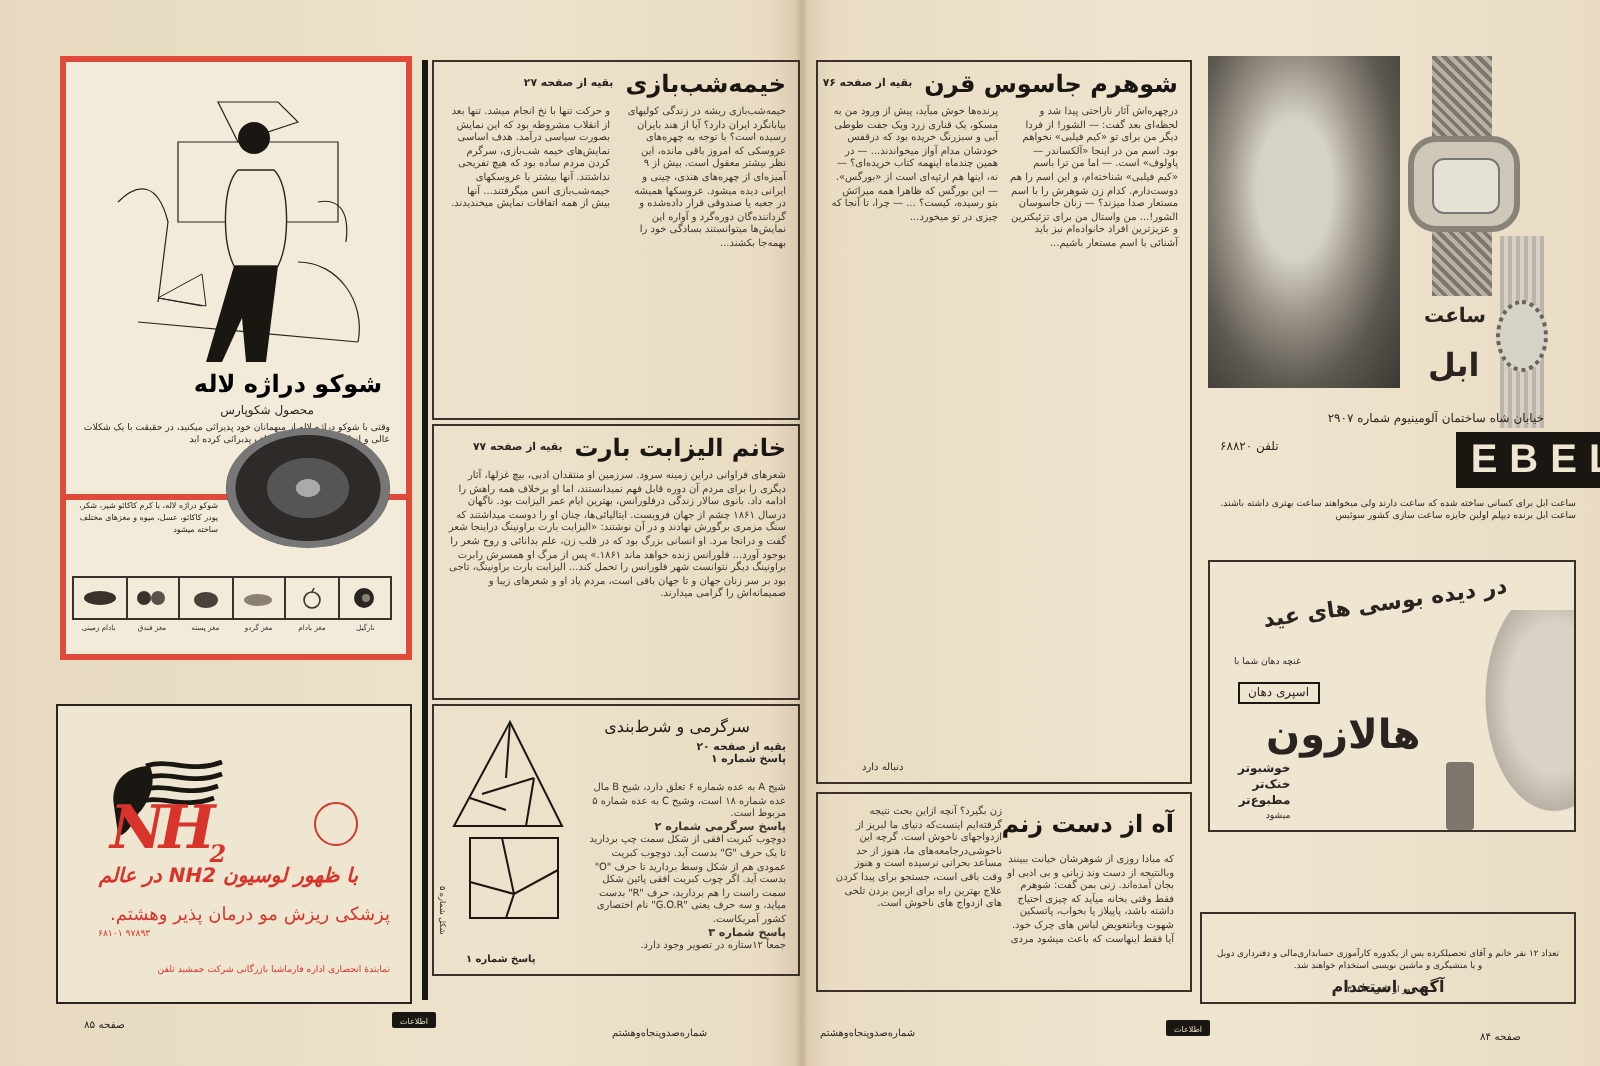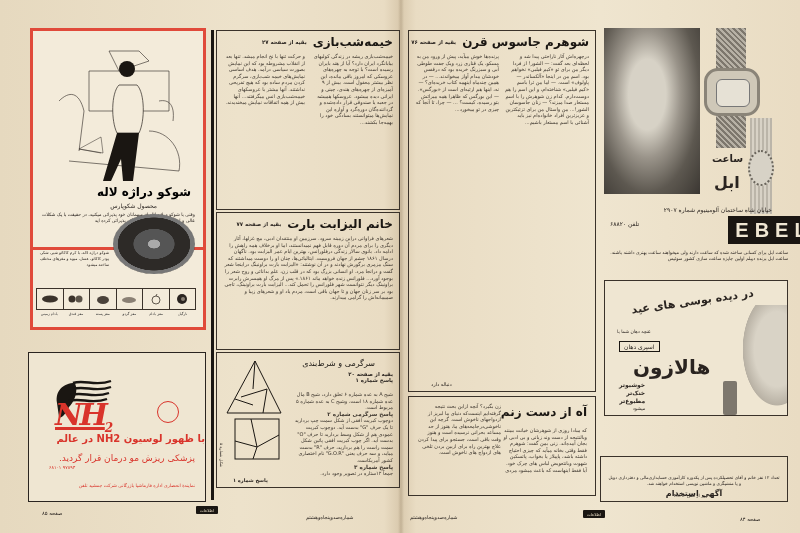--- a/index.html
+++ b/index.html
@@ -32,24 +32,24 @@
     background: radial-gradient(ellipse at center, #aaa 0 10%, #555 11% 35%, #2d2a27 36% 62%, #777 63% 70%, #3a3632 71%); }
   .choc-icons { position: absolute; left: 36px; top: 288px; width: 160px; height: 22px; display: flex; border: 1px solid #3a322a; }
   .choc-icons > div { flex: 1; border-left: 1px solid #3a322a; display: flex; align-items: center; justify-content: center; }
   .choc-icons > div:first-child { border-left: none; }
   .choc-labels { position: absolute; left: 36px; top: 312px; width: 160px; display: flex; font-size: 3.6px; color: #333; }
   .choc-labels > span { flex: 1; text-align: center; }
   .choc-frame2 { position: absolute; left: 30px; top: 250px; width: 176px; height: 80px; border-left: 3px solid #e04a3a; border-right: 3px solid #e04a3a; border-bottom: 3px solid #e04a3a; background: #f3ebda; }
   
   .nh2 { left: 28px; top: 352px; width: 178px; height: 150px; border: 1px solid #2a2420; background: #efe6d2; }
   .nh2-logo { position: absolute; left: 20px; top: 20px; width: 70px; height: 70px; }
-  .nh2-mark { position: absolute; left: 26px; top: 44px; font-size: 30px; font-style: italic; font-weight: bold; color: #d9342b; font-family: "DejaVu Serif", serif; letter-spacing: -3px; text-decoration: underline; }
+  .nh2-mark { position: absolute; left: 26px; top: 44px; font-size: 30px; font-style: italic; font-weight: bold; color: #d9342b; font-family: "DejaVu Serif", serif; letter-spacing: -3px; }
   .nh2-mark sub { font-size: 12px; }
   .nh2-emblem { position: absolute; left: 128px; top: 48px; width: 22px; height: 22px; border: 1.2px solid #d9342b; border-radius: 50%; }
-  .nh2-line1 { position: absolute; right: 0; top: 80px; font-size: 10px; color: #d9342b; font-weight: bold; }
+  .nh2-line1 { position: absolute; right: 26px; top: 80px; font-size: 10px; color: #d9342b; font-weight: bold; font-style: italic; }
   .nh2-line2 { position: absolute; right: 10px; top: 100px; font-size: 9px; color: #d9342b; }
   .nh2-phone { position: absolute; left: 20px; top: 112px; font-size: 4.6px; color: #d9342b; line-height: 5px; }
   .nh2-line3 { position: absolute; right: 10px; top: 118px; font-size: 4.6px; color: #d9342b; }
   .page-num { position: absolute; font-size: 5.2px; color: #2a2420; }
   .mag-logo { position: absolute; width: 22px; height: 8px; background: #1a1612; color: #e8dcc4; font-size: 4px; display: flex; align-items: center; justify-content: center; border-radius: 1px; }
   .footer-issue { position: absolute; font-size: 5px; color: #2a2420; }
   
   .art1 { left: 216px; top: 30px; width: 184px; height: 180px; }
   .art-title-row { position: absolute; right: 6px; top: 4px; display: flex; direction: rtl; align-items: center; gap: 6px; }
   .art-title-row .t { font-size: 12px; font-weight: bold; }
@@ -178,21 +178,21 @@
       <g stroke="#1a1612" stroke-width="2.4" fill="none">
         <path d="M24 10 C36 6 46 14 62 8"></path>
         <path d="M24 16 C36 12 46 20 62 14"></path>
         <path d="M22 22 C34 18 44 26 60 20"></path>
         <path d="M20 28 C32 24 42 32 58 26"></path>
       </g>
     </svg>
     <div class="nh2-mark"><span>NH</span><sub>2</sub></div>
     <div class="nh2-emblem"></div>
     <div class="nh2-line1 rtl">با ظهور لوسیون NH2 در عالم</div>
-    <div class="nh2-line2 rtl">پزشکی ریزش مو درمان قرار گردید.</div>
+    <div class="nh2-line2 rtl">پزشکی ریزش مو درمان پذیر وهشتم.</div>
     <div class="nh2-phone">۶۸۱۰۱ ۹۷۸۹۳</div>
     <div class="nh2-line3 rtl" style="top:130px;">نمایندهٔ انحصاری اداره فارماشیا بازرگانی شرکت جمشید تلفن</div>
   </div>
 
   <div class="page-num" style="left:42px;top:510px;">صفحه ۸۵</div>
   <div class="mag-logo" style="left:196px;top:506px;">اطلاعات</div>
   <div class="footer-issue" style="left:306px;top:514px;">شماره‌صدوپنجاه‌وهشتم</div>
 
   <div class="rule-v" style="left:211px;top:30px;width:3px;height:470px;"></div>
 

